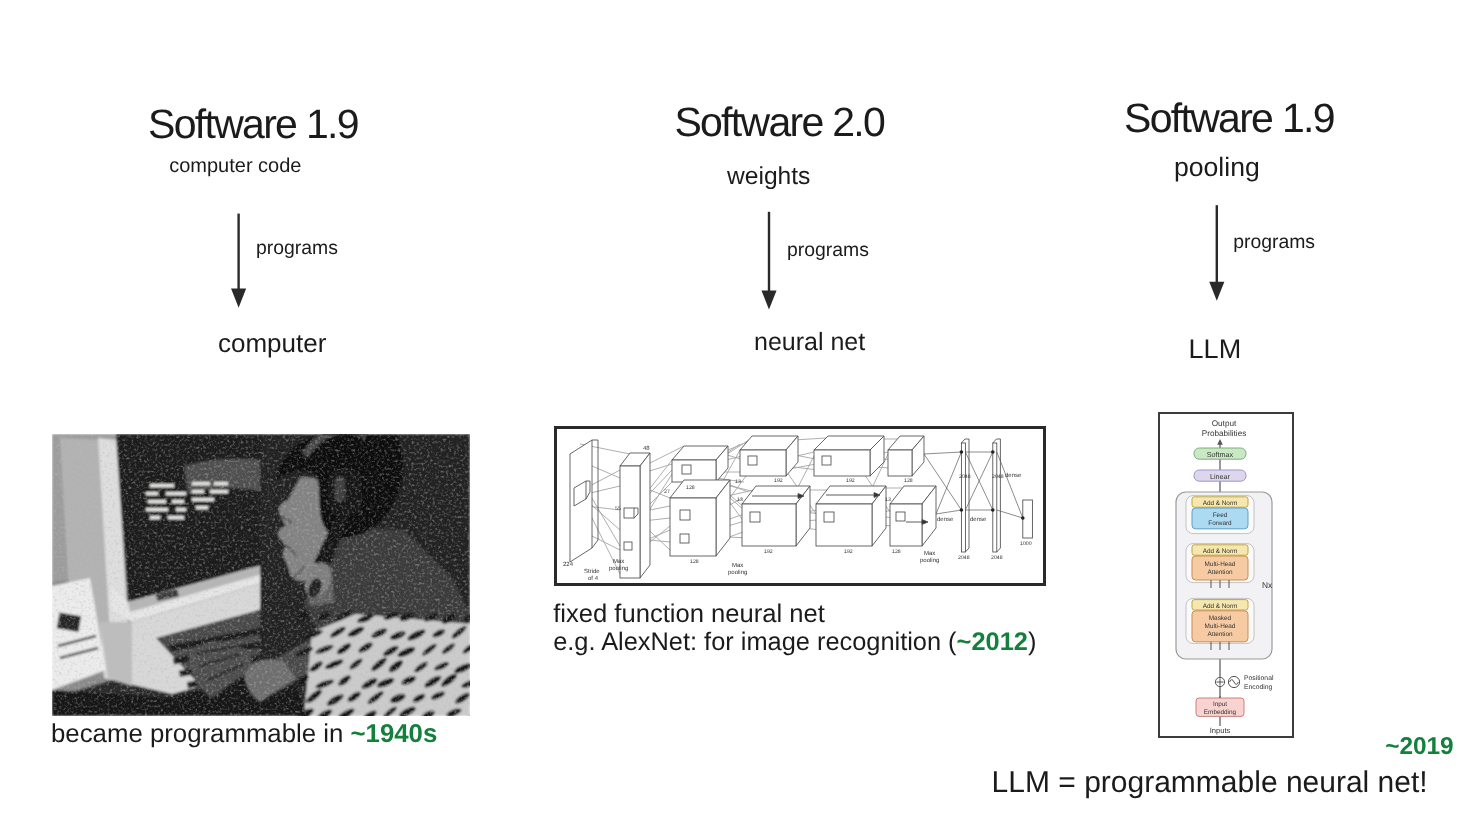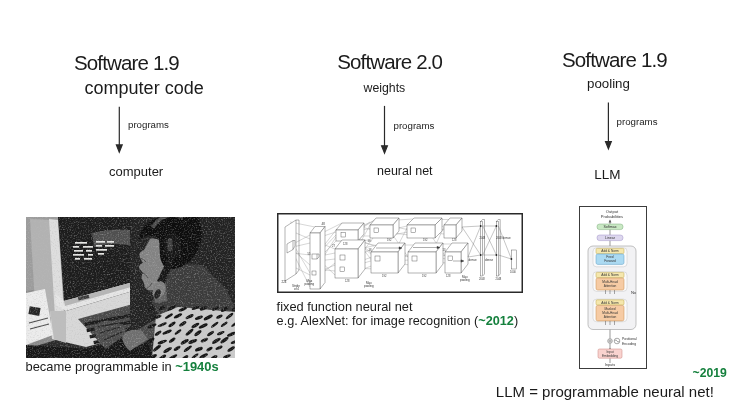--- a/index.html
+++ b/index.html
@@ -8,21 +8,21 @@
   .abs{position:absolute;white-space:nowrap;line-height:1;}
   .blue{color:#15803d;font-weight:bold;}
 </style>
 </head>
 <body>
 
 <div class="abs" style="left:74px;top:52.5px;font-size:20.5px;letter-spacing:-0.85px;">Software 1.9</div>
 <div class="abs" style="left:337.2px;top:52px;font-size:20.5px;letter-spacing:-0.85px;">Software 2.0</div>
 <div class="abs" style="left:562px;top:49.5px;font-size:20.5px;letter-spacing:-0.85px;">Software 1.9</div>
 
-<div class="abs" style="left:84.6px;top:79px;font-size:18px;">computer code</div>
+<div class="abs" style="left:84.6px;top:79px;font-size:10px;">computer code</div>
 <div class="abs" style="left:363.5px;top:82px;font-size:12.3px;">weights</div>
 <div class="abs" style="left:587px;top:77px;font-size:13.3px;">pooling</div>
 
 <div class="abs" style="left:128px;top:120px;font-size:9.7px;">programs</div>
 <div class="abs" style="left:393.5px;top:121px;font-size:9.7px;">programs</div>
 <div class="abs" style="left:616.6px;top:117px;font-size:9.7px;">programs</div>
 
 <div class="abs" style="left:109px;top:165px;font-size:13px;">computer</div>
 <div class="abs" style="left:358px;top:165px;font-size:12.5px;margin-left:19px;">neural net</div>
 <div class="abs" style="left:594.3px;top:168px;font-size:13.5px;">LLM</div>

